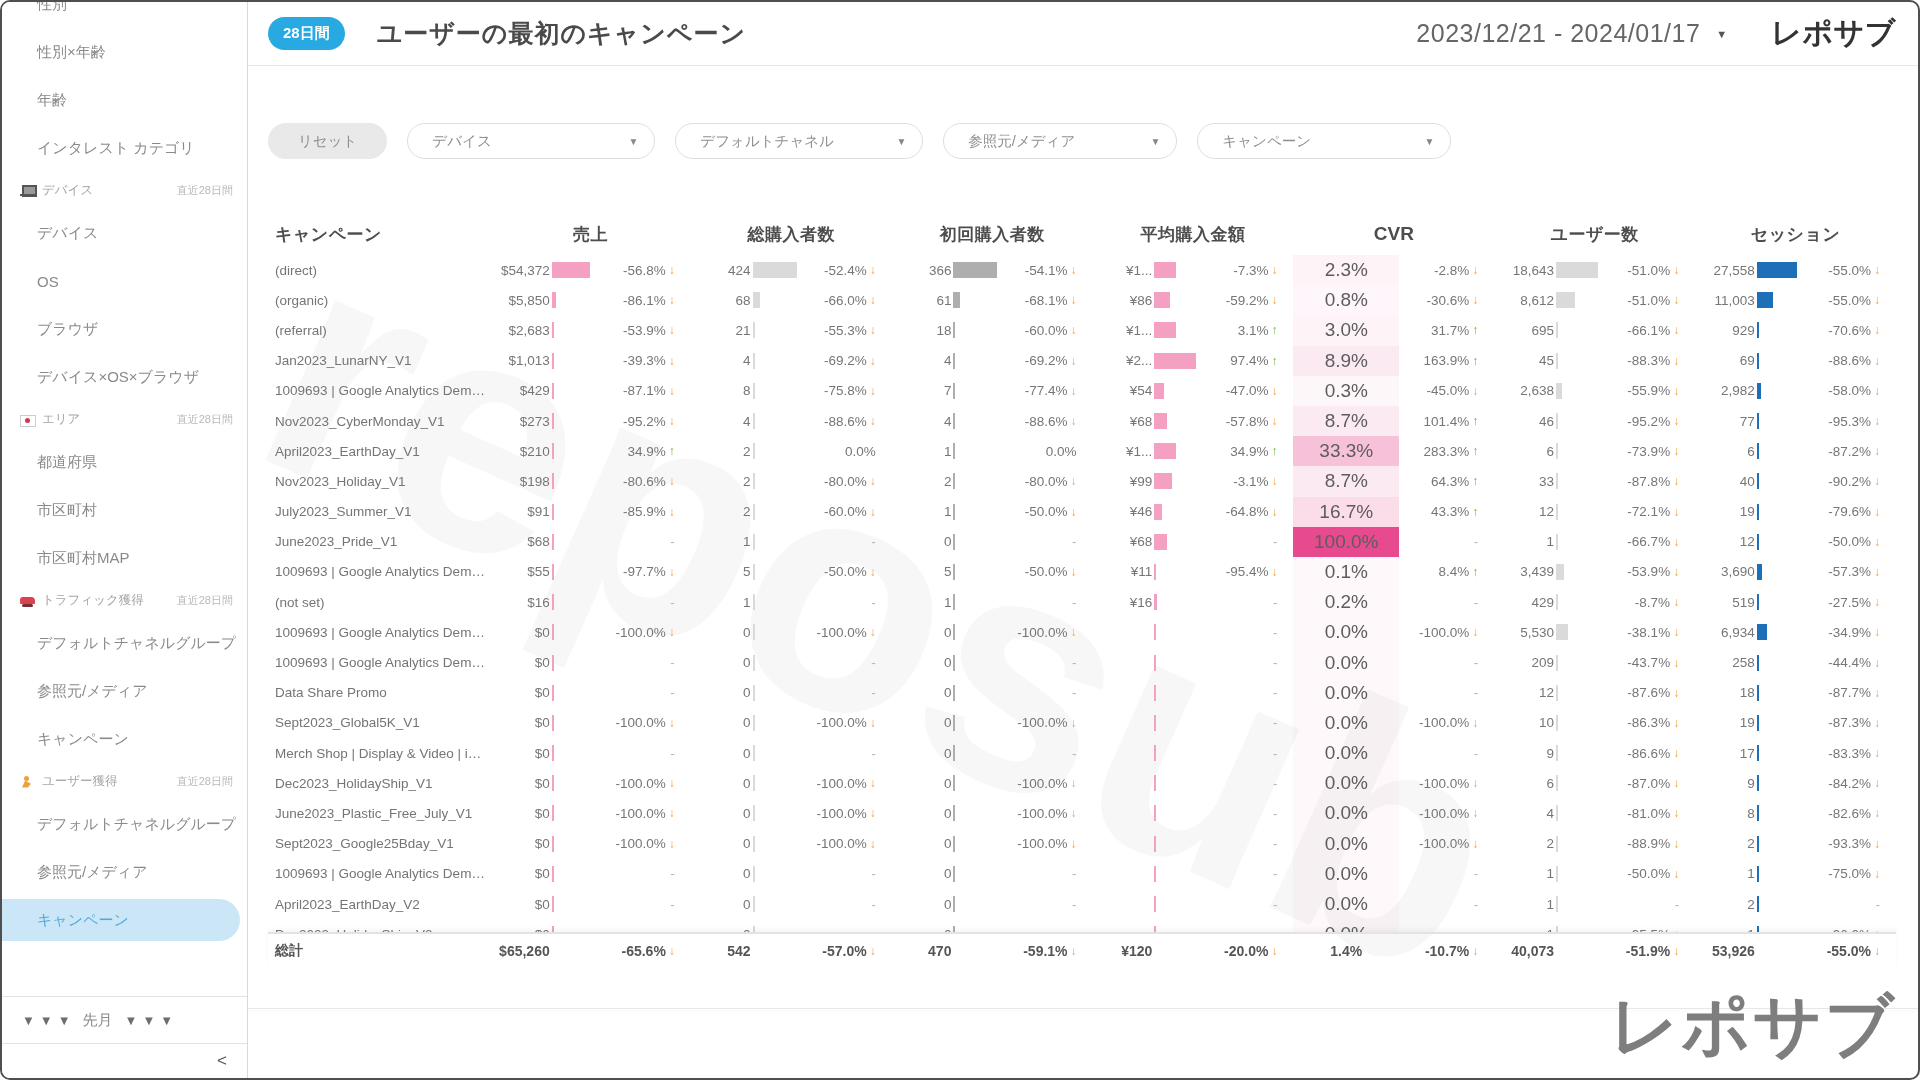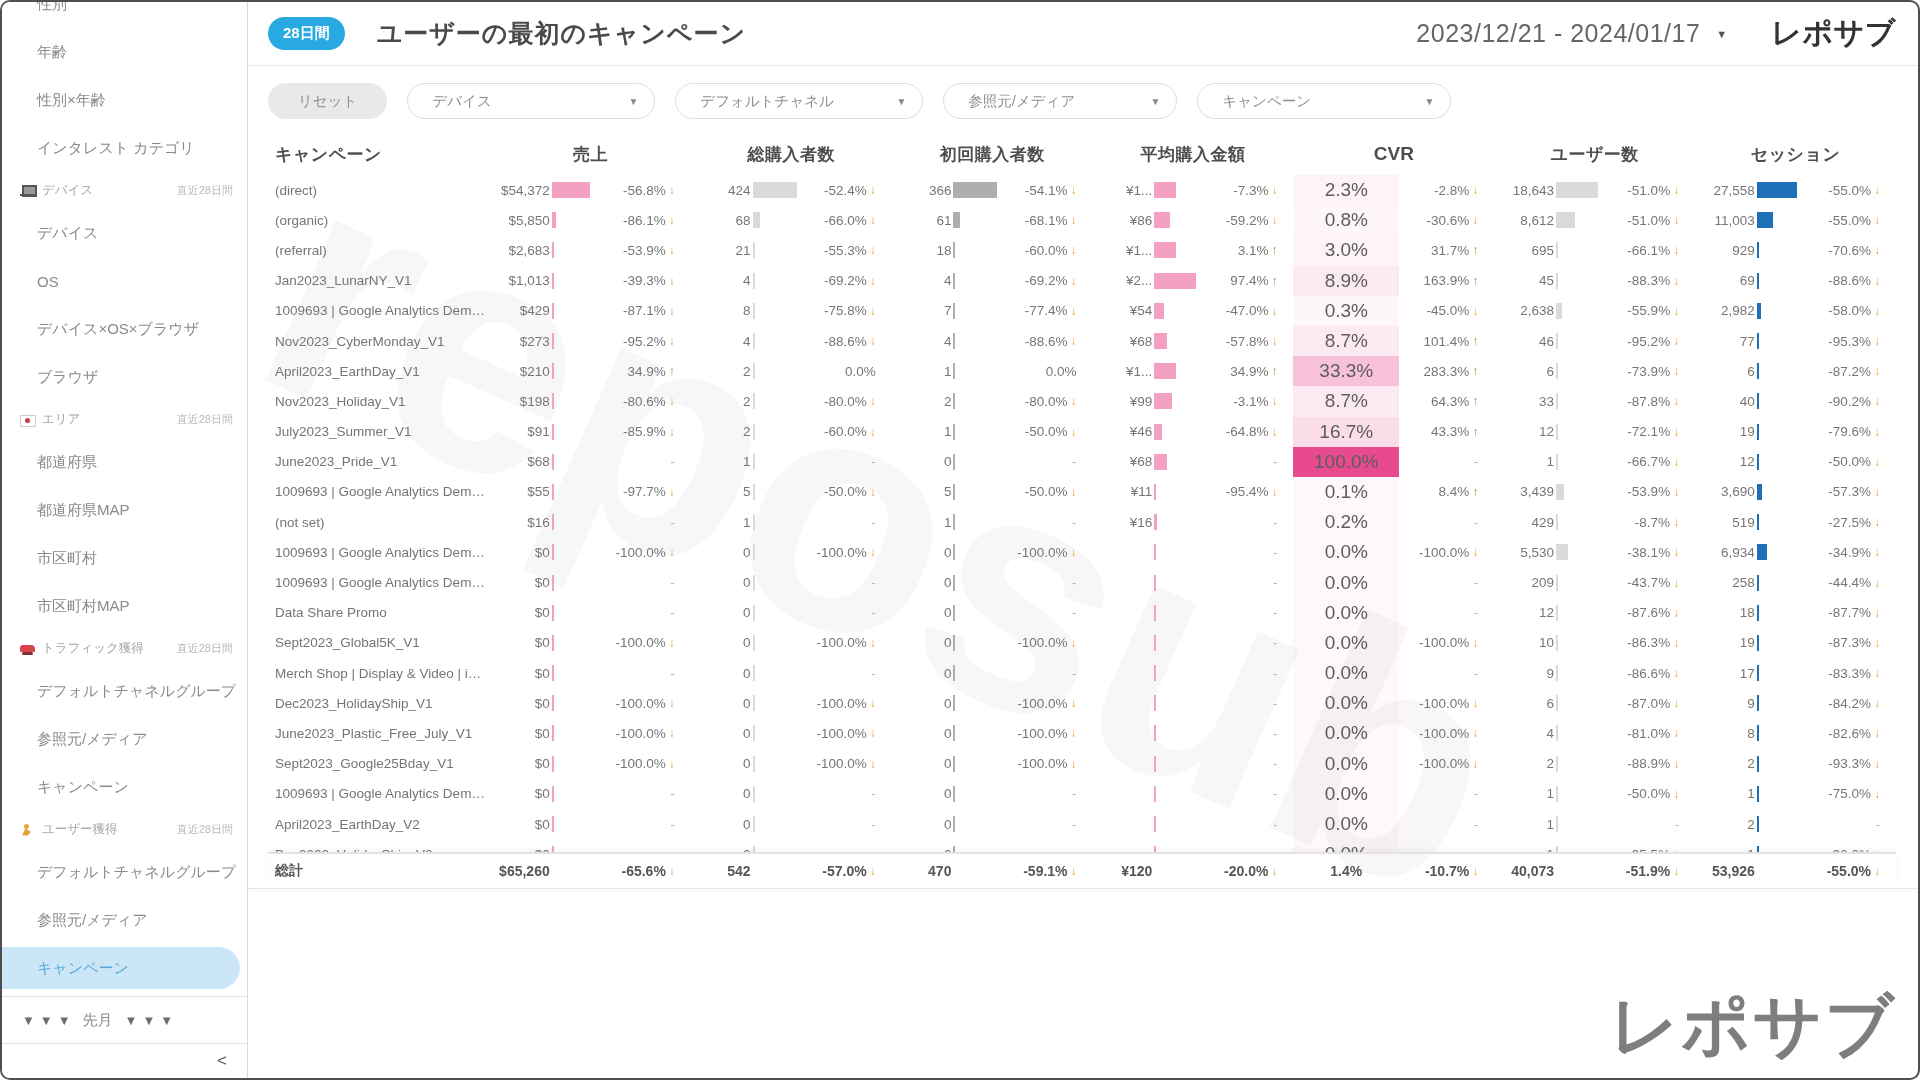--- a/index.html
+++ b/index.html
@@ -42,21 +42,21 @@
   .icon-runner::after { content:""; position:absolute; left:2px; top:5px; width:9px; height:7px;
     background:#e8a33d; clip-path:polygon(0 100%,35% 0,100% 45%,65% 100%); }
   .side-footer { flex-shrink:0; }
   .side-divider { border-top:1px solid #e2e2e2; }
   .side-month { height:46px; display:flex; align-items:center; padding-left:20px; }
   .tri-group { font-size:13px; color:#6d6d6d; letter-spacing:5px; cursor:pointer; }
   .month-label { font-size:15px; color:#8a8a8a; margin:0 12px 0 7px; }
   .side-collapse { height:34px; display:flex; align-items:center; justify-content:flex-end;
     padding-right:20px; font-size:17px; color:#555; cursor:pointer; }
   
-  .main { flex:1; height:100%; display:flex; flex-direction:column; position:relative; overflow:hidden; }
+  .main { flex:1; height:100%; display:flex; flex-direction:column; position:relative; overflow:hidden;gap:40px; }
   .app-header { display:flex; align-items:center; padding:11px 22px 11px 20px;
     border-bottom:1px solid #e8e8e8; flex-shrink:0; }
   .period-badge { background:#29a9e1; color:#fff; font-size:15px; font-weight:bold;
     padding:7px 15px; border-radius:18px; }
   .page-title { font-size:25px; font-weight:bold; color:#4a4a4a; margin-left:32px; letter-spacing:1px; }
   .date-range { margin-left:auto; font-size:25px; color:#666; letter-spacing:0.5px; cursor:pointer; }
   .date-caret { font-size:11px; color:#555; margin:0 14px 0 16px; cursor:pointer; }
   .logo-top { font-size:30px; font-weight:bold; color:#333; margin-left:30px; letter-spacing:0.5px; }
   
   .filter-row { display:flex; align-items:center; gap:20px; padding:17px 22px 14px 20px; flex-shrink:0; }
@@ -111,55 +111,52 @@
 </style>
 </head>
 <body>
 
 <aside class="sidebar">
   <nav class="side-nav">
       <div class="side-item">
     <span class="si-label">性別</span>
   </div>
       <div class="side-item">
+    <span class="si-label">性別×年齢</span>
+  </div>
+      <div class="side-item">
     <span class="si-label">年齢</span>
-  </div>
-      <div class="side-item">
-    <span class="si-label">性別×年齢</span>
   </div>
       <div class="side-item">
     <span class="si-label">インタレスト カテゴリ</span>
   </div>
       <div class="side-section">
     <span class="ss-icon icon-laptop"></span>
     <span class="ss-label">デバイス</span>
     <span class="ss-note">直近28日間</span>
   </div>
       <div class="side-item">
     <span class="si-label">デバイス</span>
   </div>
       <div class="side-item">
     <span class="si-label">OS</span>
   </div>
       <div class="side-item">
+    <span class="si-label">ブラウザ</span>
+  </div>
+      <div class="side-item">
     <span class="si-label">デバイス×OS×ブラウザ</span>
-  </div>
-      <div class="side-item">
-    <span class="si-label">ブラウザ</span>
   </div>
       <div class="side-section">
     <span class="ss-icon icon-japan-flag"></span>
     <span class="ss-label">エリア</span>
     <span class="ss-note">直近28日間</span>
   </div>
       <div class="side-item">
     <span class="si-label">都道府県</span>
-  </div>
-      <div class="side-item">
-    <span class="si-label">都道府県MAP</span>
   </div>
       <div class="side-item">
     <span class="si-label">市区町村</span>
   </div>
       <div class="side-item">
     <span class="si-label">市区町村MAP</span>
   </div>
       <div class="side-section">
     <span class="ss-icon icon-car"></span>
     <span class="ss-label">トラフィック獲得</span>

